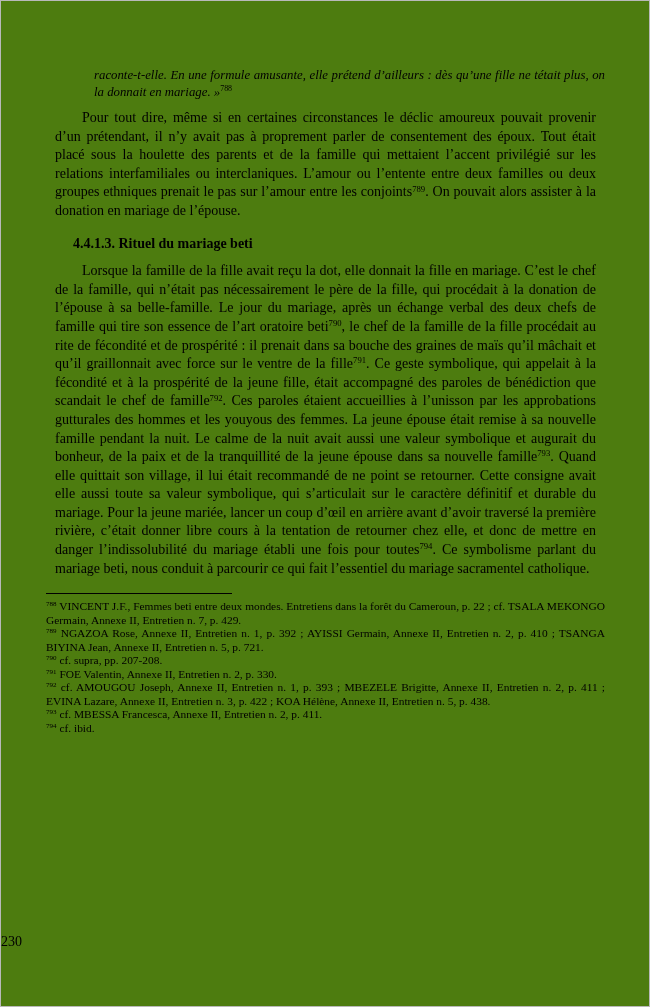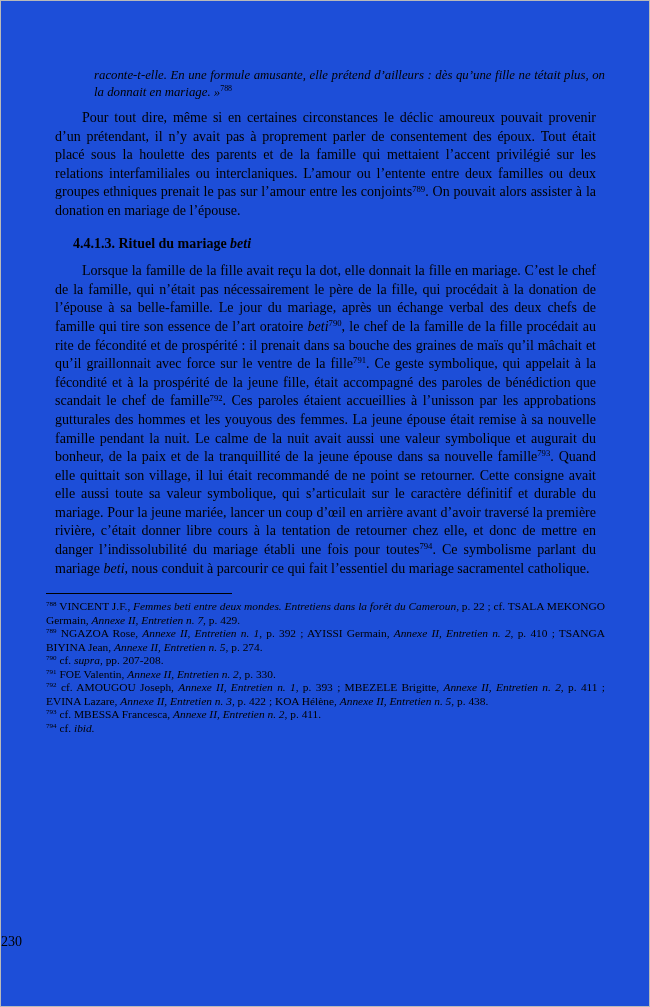--- a/index.html
+++ b/index.html
@@ -5,21 +5,21 @@
   html, body {
     margin: 0;
     padding: 0;
     background: #ffffff;
   }
   .page {
     position: relative;
     width: 650px;
     height: 1007px;
     box-sizing: border-box;
-    background: #1d4ed8;
+    background: #4d7c0f;
     border: 1px solid #b9b9b9;
     font-family: "Liberation Serif", serif;
     color: #000000;
     overflow: hidden;
   }
   .content {
     padding: 66px 44px 0 45px;
   }
   .quote {
     margin: 0 0 7px 48px;
@@ -54,21 +54,21 @@
     line-height: 13.5px;
     text-align: justify;
   }
   .page-number {
     position: absolute;
     left: 0;
     right: 0;
     bottom: 56px;
     font-size: 14px;
   }
-  .it { font-style: italic; }
+  .it { }
   .bd { font-weight: bold; }
   sup {
     font-size: 0.62em;
     line-height: 0;
     vertical-align: baseline;
     position: relative;
     top: -0.55em;
   }
 </style>
 </head>
@@ -82,21 +82,21 @@
     <p class="body-par"><span>Pour tout dire, même si en certaines circonstances le déclic amoureux pouvait provenir d’un prétendant, il n’y avait pas à proprement parler de consentement des époux. Tout était placé sous la houlette des parents et de la famille qui mettaient l’accent privilégié sur les relations interfamiliales ou interclaniques. L’amour ou l’entente entre deux familles ou deux groupes ethniques prenait le pas sur l’amour entre les conjoints</span><sup>789</sup><span>. On pouvait alors assister à la donation en mariage de l’épouse.</span></p>
 
     <div class="heading"><span class="bd">4.4.1.3. Rituel du mariage </span><span class="it bd">beti</span></div>
 
     <p class="body-par"><span>Lorsque la famille de la fille avait reçu la dot, elle donnait la fille en mariage. C’est le chef de la famille, qui n’était pas nécessairement le père de la fille, qui procédait à la donation de l’épouse à sa belle-famille. Le jour du mariage, après un échange verbal des deux chefs de famille qui tire son essence de l’art oratoire </span><span class="it">beti</span><sup>790</sup><span>, le chef de la famille de la fille procédait au rite de fécondité et de prospérité : il prenait dans sa bouche des graines de maïs qu’il mâchait et qu’il graillonnait avec force sur le ventre de la fille</span><sup>791</sup><span>. Ce geste symbolique, qui appelait à la fécondité et à la prospérité de la jeune fille, était accompagné des paroles de bénédiction que scandait le chef de famille</span><sup>792</sup><span>. Ces paroles étaient accueillies à l’unisson par les approbations gutturales des hommes et les youyous des femmes. La jeune épouse était remise à sa nouvelle famille pendant la nuit. Le calme de la nuit avait aussi une valeur symbolique et augurait du bonheur, de la paix et de la tranquillité de la jeune épouse dans sa nouvelle famille</span><sup>793</sup><span>. Quand elle quittait son village, il lui était recommandé de ne point se retourner. Cette consigne avait elle aussi toute sa valeur symbolique, qui s’articulait sur le caractère définitif et durable du mariage. Pour la jeune mariée, lancer un coup d’œil en arrière avant d’avoir traversé la première rivière, c’était donner libre cours à la tentation de retourner chez elle, et donc de mettre en danger l’indissolubilité du mariage établi une fois pour toutes</span><sup>794</sup><span>. Ce symbolisme parlant du mariage </span><span class="it">beti,</span><span> nous conduit à parcourir ce qui fait l’essentiel du mariage sacramentel catholique.</span></p>
 
     <hr class="footnote-rule">
 
     <div class="footnotes">
       <p class="footnote"><sup>788</sup><span> VINCENT J.F., </span><span class="it">Femmes beti entre deux mondes. Entretiens dans la forêt du Cameroun</span><span>, p. 22 ; cf. TSALA MEKONGO Germain, </span><span class="it">Annexe II, Entretien n. 7</span><span>, p. 429.</span></p>
-      <p class="footnote"><sup>789</sup><span> NGAZOA Rose, </span><span class="it">Annexe II, Entretien n. 1</span><span>, p. 392 ; AYISSI Germain, </span><span class="it">Annexe II, Entretien n. 2</span><span>, p. 410 ; TSANGA BIYINA Jean, </span><span class="it">Annexe II, Entretien n. 5</span><span>, p. 274.</span></p>
+      <p class="footnote"><sup>789</sup><span> NGAZOA Rose, </span><span class="it">Annexe II, Entretien n. 1</span><span>, p. 392 ; AYISSI Germain, </span><span class="it">Annexe II, Entretien n. 2</span><span>, p. 410 ; TSANGA BIYINA Jean, </span><span class="it">Annexe II, Entretien n. 5</span><span>, p. 721.</span></p>
       <p class="footnote"><sup>790</sup><span> cf. </span><span class="it">supra</span><span>, pp. 207-208.</span></p>
       <p class="footnote"><sup>791</sup><span> FOE Valentin, </span><span class="it">Annexe II, Entretien n. 2</span><span>, p. 330.</span></p>
       <p class="footnote"><sup>792</sup><span> cf. AMOUGOU Joseph, </span><span class="it">Annexe II, Entretien n. 1</span><span>, p. 393 ; MBEZELE Brigitte, </span><span class="it">Annexe II, Entretien n. 2</span><span>, p. 411 ; EVINA Lazare, </span><span class="it">Annexe II, Entretien n. 3</span><span>, p. 422 ; KOA Hélène, </span><span class="it">Annexe II, Entretien n. 5</span><span>, p. 438.</span></p>
       <p class="footnote"><sup>793</sup><span> cf. MBESSA Francesca, </span><span class="it">Annexe II, Entretien n. 2</span><span>, p. 411.</span></p>
       <p class="footnote"><sup>794</sup><span> cf. </span><span class="it">ibid.</span></p>
     </div>
 
   </div>
 
   <div class="page-number">230</div>

